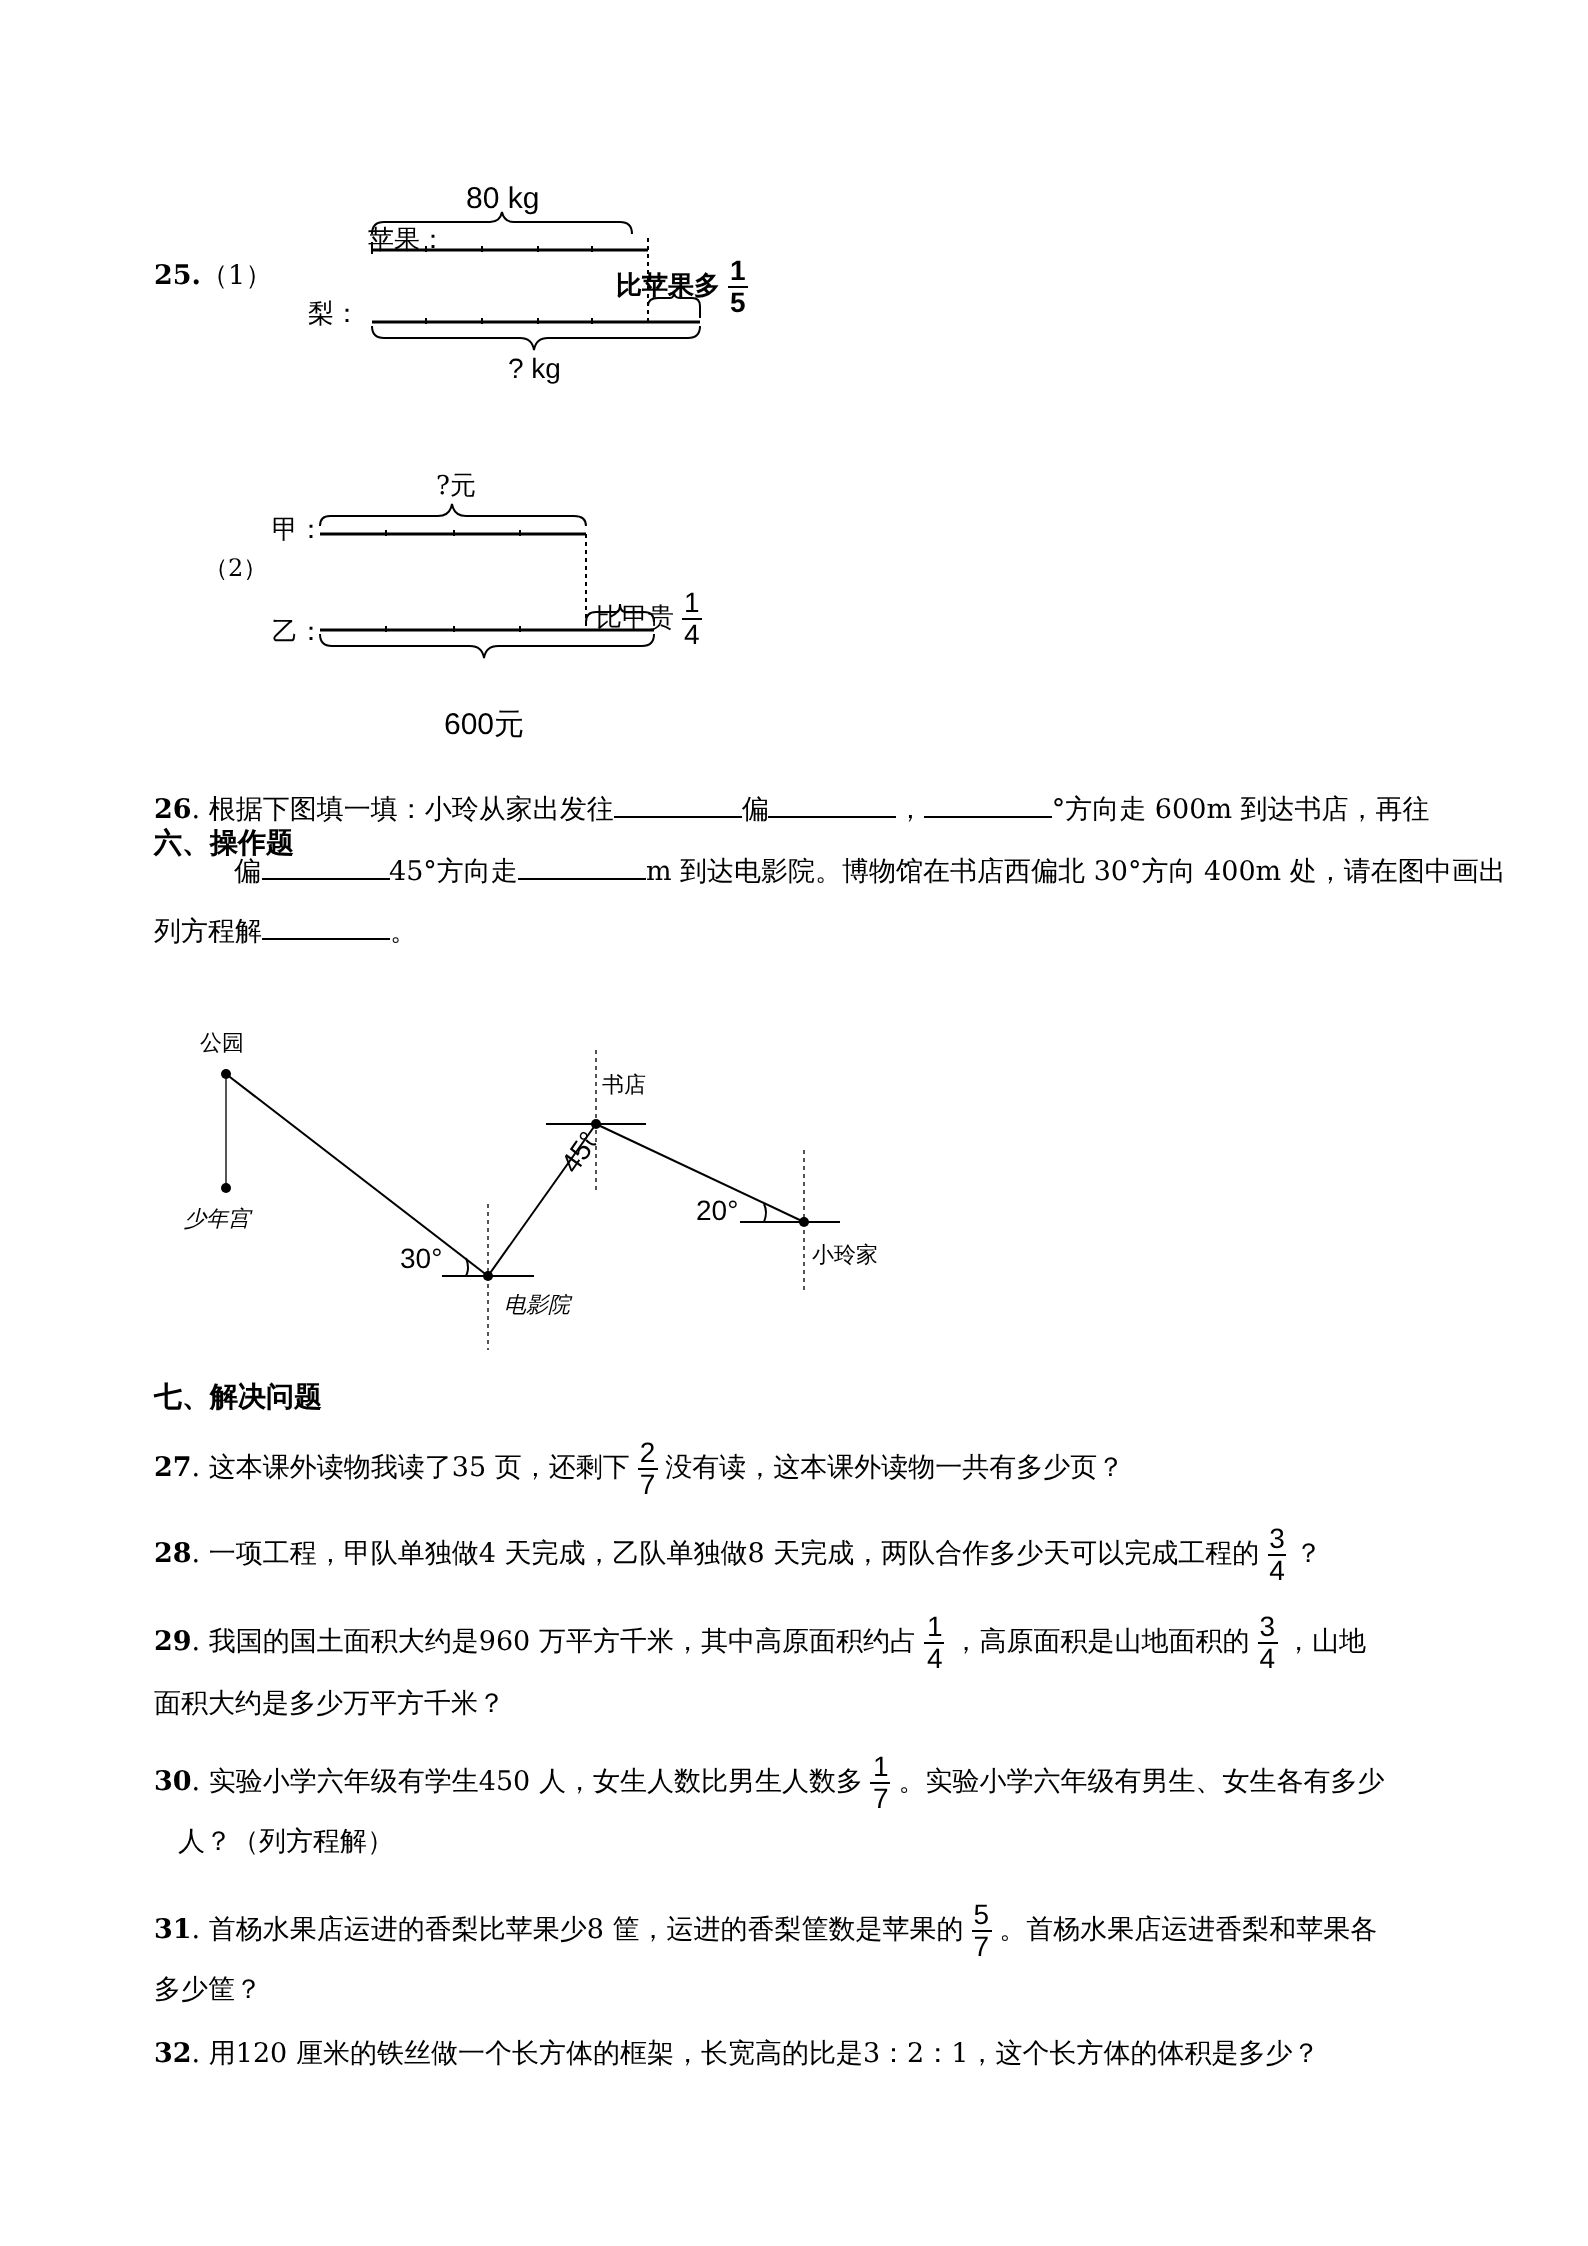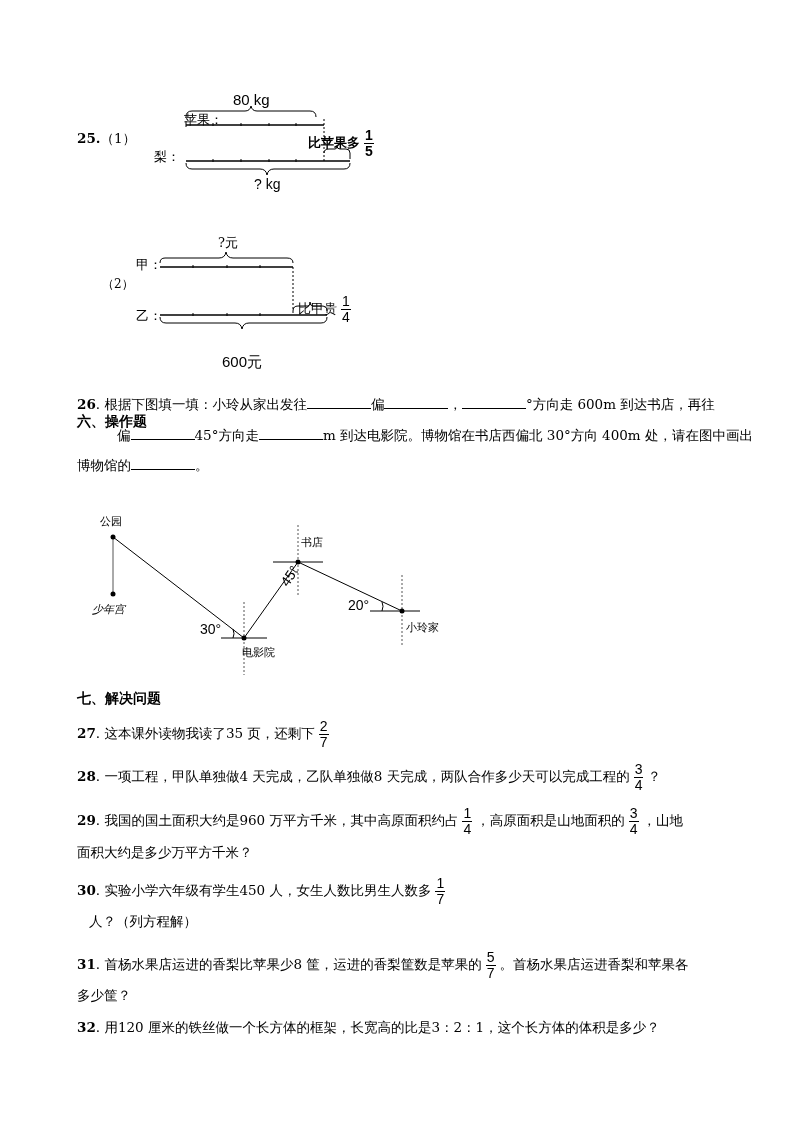--- a/index.html
+++ b/index.html
@@ -84,21 +84,21 @@
 </svg>
 
 <div class="abs sec" style="left:77px;top:369px;margin-top:44px;">六、操作题</div>
 <div class="abs txt" style="left:77px;top:394px;">
   <span class="qn">26</span><span>. 根据下图填一填：小玲从家出发往</span><span class="blank"></span><span>偏</span><span class="blank"></span><span>，</span><span class="blank"></span><span>°方向走 600m 到达书店，再往</span>
 </div>
 <div class="abs txt" style="left:77px;top:425px;margin-left:40px;">
   <span>偏</span><span class="blank"></span><span>45°方向走</span><span class="blank"></span><span>m 到达电影院。博物馆在书店西偏北 30°方向 400m 处，请在图中画出</span>
 </div>
 <div class="abs txt" style="left:77px;top:455px;">
-  <span>博物馆的</span><span class="blank"></span><span>。</span>
+  <span>列方程解</span><span class="blank"></span><span>。</span>
 </div>
 
 <svg class="abs" style="left:80px;top:505px;" width="370" height="170">
 
   <line x1="33" y1="32" x2="33" y2="89" stroke="#555" stroke-width="1"></line>
   <circle cx="33" cy="32" r="2.5" fill="#000"></circle>
   <circle cx="33" cy="89" r="2.5" fill="#000"></circle>
 
   <line x1="33" y1="32" x2="164" y2="133" stroke="#000" stroke-width="1"></line>
 
@@ -114,34 +114,34 @@
   <path d="M213,65 Q216,68 218,67" fill="none" stroke="#000"></path>
 
   <line x1="218" y1="57" x2="322" y2="106" stroke="#000"></line>
   <line x1="322" y1="70" x2="322" y2="140" stroke="#555" stroke-dasharray="2,2"></line>
   <line x1="290" y1="106" x2="340" y2="106" stroke="#000"></line>
   <circle cx="322" cy="106" r="2.5" fill="#000"></circle>
   <path d="M302,97 Q304,101 302,106" fill="none" stroke="#000"></path>
 </svg>
 <div class="abs lbl" style="left:100px;top:514px;font-size:11px;">公园</div>
 <div class="abs lbl" style="left:92px;top:602px;font-size:11px;font-style:italic;">少年宫</div>
-<div class="abs lbl" style="left:242px;top:645px;font-size:11px;">电影院</div>
+<div class="abs lbl" style="left:252px;top:645px;font-size:11px;font-style:italic;">电影院</div>
 <div class="abs lbl" style="left:301px;top:535px;font-size:11px;">书店</div>
 <div class="abs lbl" style="left:406px;top:620px;font-size:11px;">小玲家</div>
 <div class="abs" style="left:200px;top:621px;font-family:'Liberation Sans',sans-serif;font-size:14px;">30°</div>
 <div class="abs" style="left:277px;top:580px;font-family:'Liberation Sans',sans-serif;font-size:14px;transform:rotate(-55deg);transform-origin:left top;">45°</div>
 <div class="abs" style="left:348px;top:597px;font-family:'Liberation Sans',sans-serif;font-size:14px;">20°</div>
 
 <div class="abs sec" style="left:77px;top:690px;">七、解决问题</div>
 
 <div class="abs txt" style="left:77px;top:719px;">
   <span class="qn">27</span><span>. 这本课外读物我读了35 页，还剩下</span><span class="frac">
       <span class="num">2</span>
       <span>7</span>
-    </span>
+    </span><span>没有读，这本课外读物一共有多少页？</span>
 </div>
 <div class="abs txt" style="left:77px;top:762px;">
   <span class="qn">28</span><span>. 一项工程，甲队单独做4 天完成，乙队单独做8 天完成，两队合作多少天可以完成工程的</span><span class="frac">
       <span class="num">3</span>
       <span>4</span>
     </span><span>？</span>
 </div>
 <div class="abs txt" style="left:77px;top:806px;">
   <span class="qn">29</span><span>. 我国的国土面积大约是960 万平方千米，其中高原面积约占</span><span class="frac">
       <span class="num">1</span>
@@ -149,21 +149,21 @@
     </span><span>，高原面积是山地面积的</span><span class="frac">
       <span class="num">3</span>
       <span>4</span>
     </span><span>，山地</span>
 </div>
 <div class="abs txt" style="left:77px;top:842px;">面积大约是多少万平方千米？</div>
 <div class="abs txt" style="left:77px;top:876px;">
   <span class="qn">30</span><span>. 实验小学六年级有学生450 人，女生人数比男生人数多</span><span class="frac">
       <span class="num">1</span>
       <span>7</span>
-    </span>
+    </span><span>。实验小学六年级有男生、女生各有多少</span>
 </div>
 <div class="abs txt" style="left:77px;top:911px;margin-left:12px;">人？（列方程解）</div>
 <div class="abs txt" style="left:77px;top:950px;">
   <span class="qn">31</span><span>. 首杨水果店运进的香梨比苹果少8 筐，运进的香梨筐数是苹果的</span><span class="frac">
       <span class="num">5</span>
       <span>7</span>
     </span><span>。首杨水果店运进香梨和苹果各</span>
 </div>
 <div class="abs txt" style="left:77px;top:985px;">多少筐？</div>
 <div class="abs txt" style="left:77px;top:1017px;">

